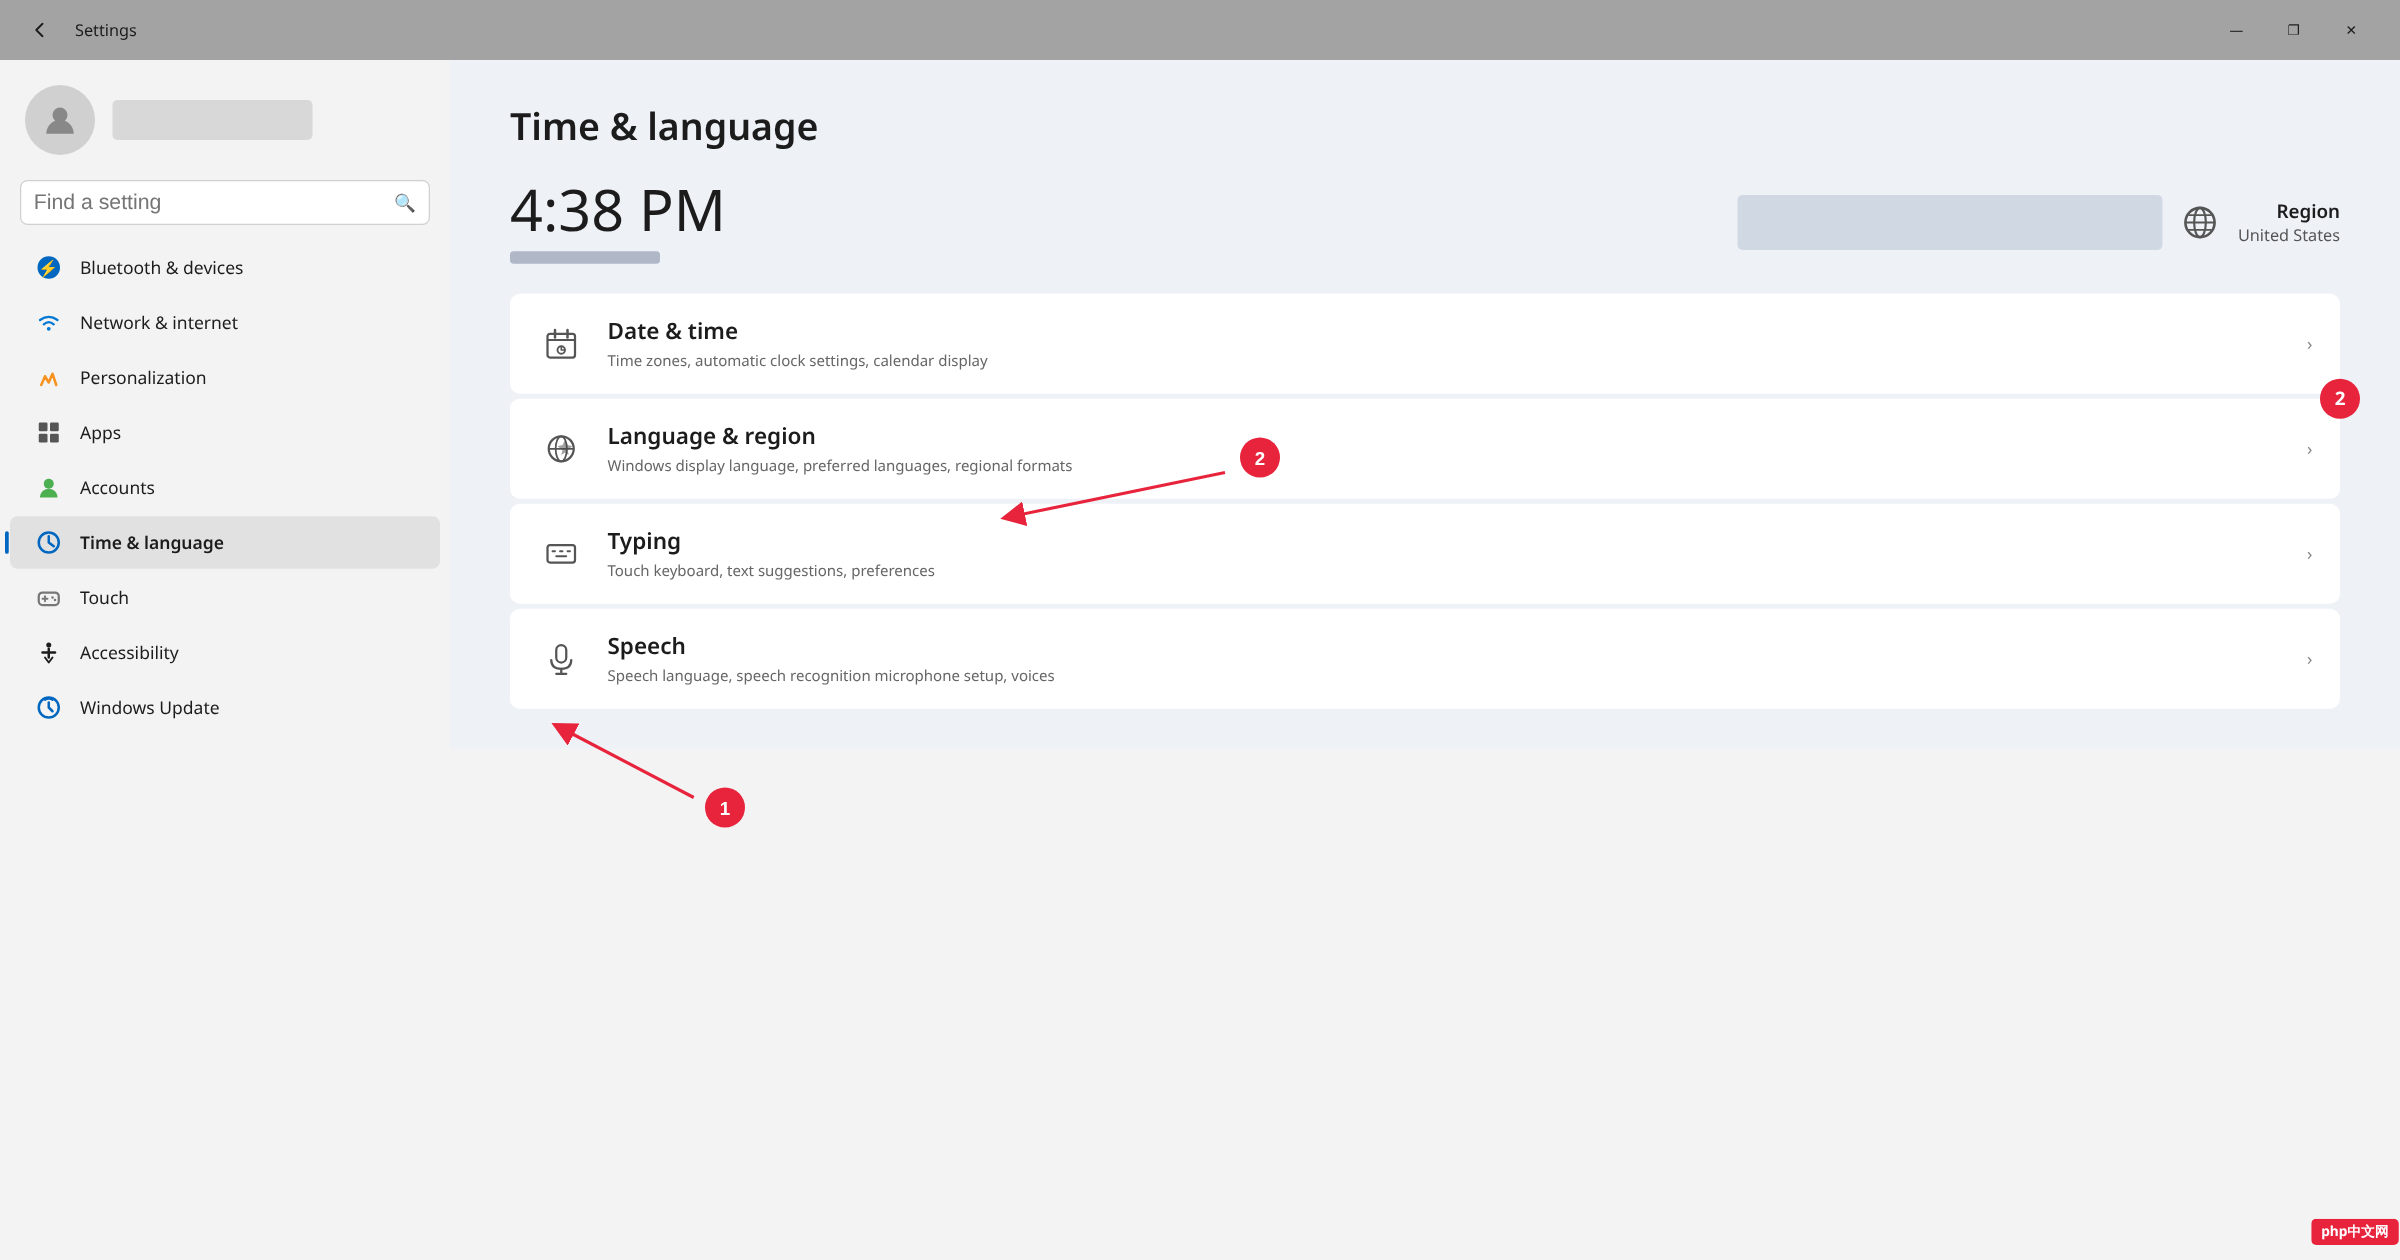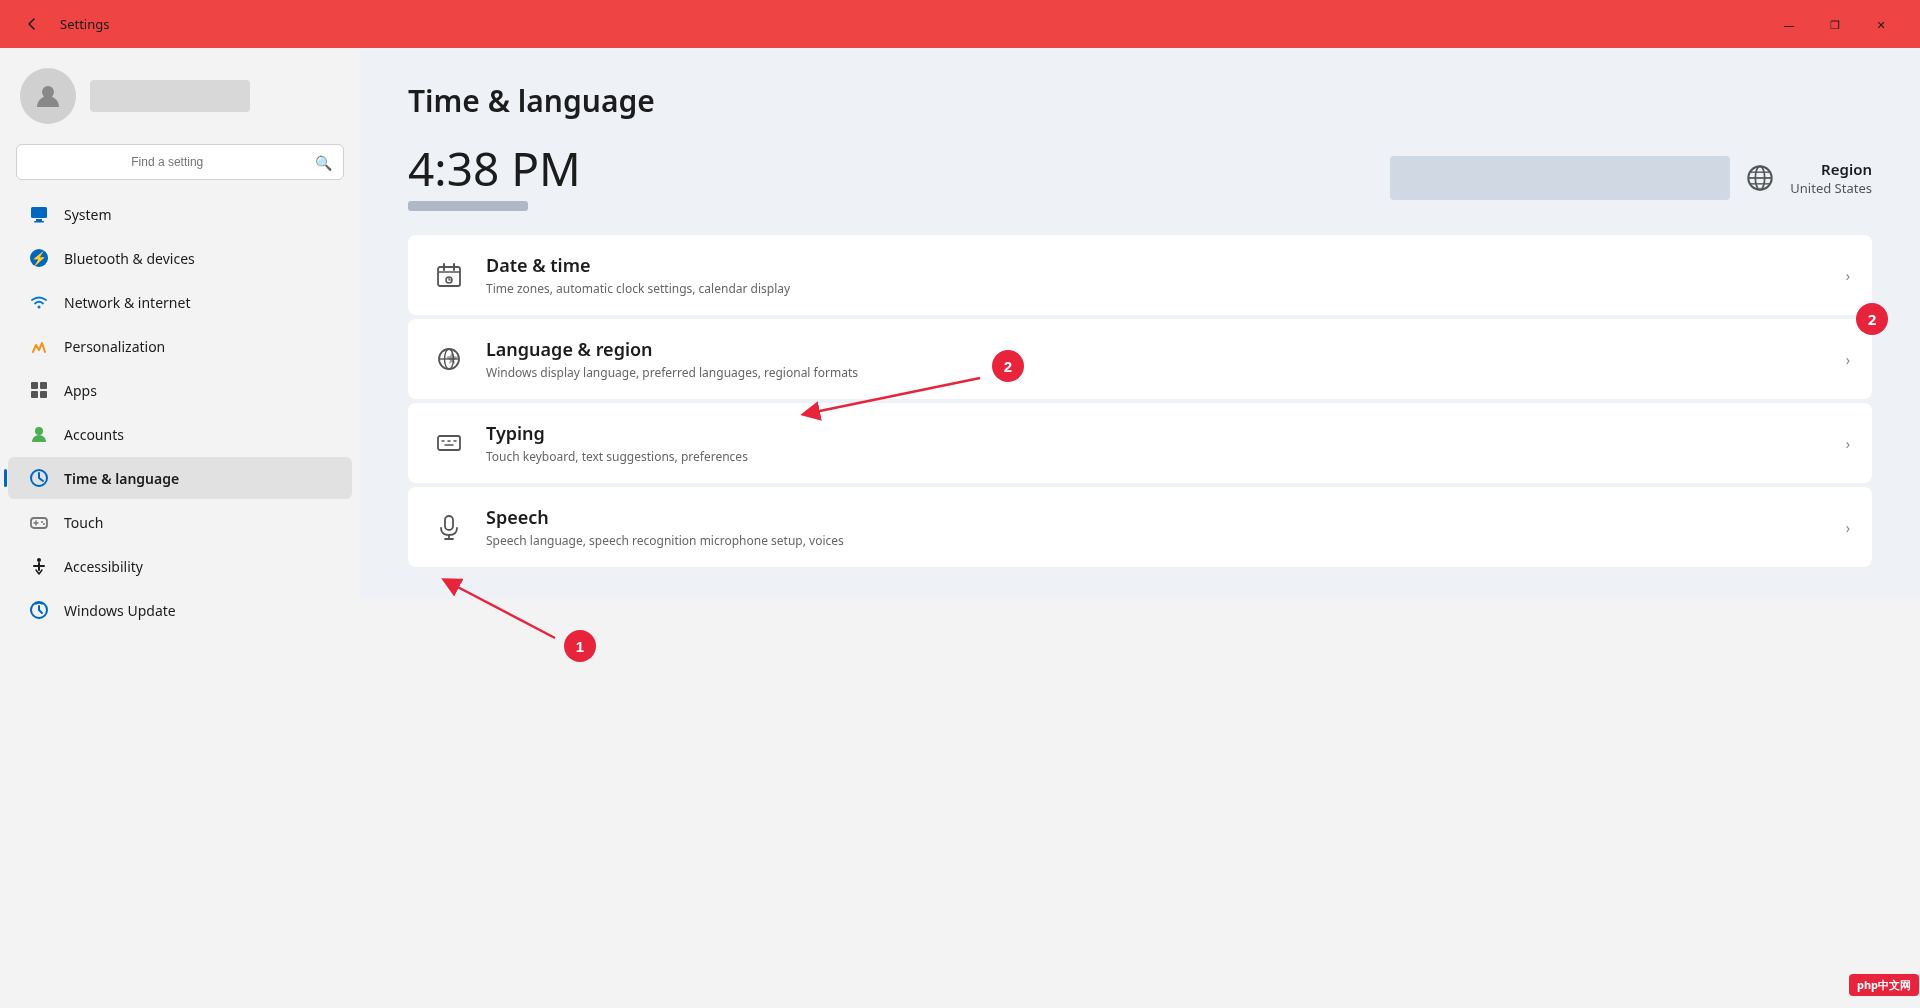--- a/index.html
+++ b/index.html
@@ -7,21 +7,21 @@
       font-family: 'Segoe UI', system-ui, sans-serif;
       background: #f3f3f3;
       width: 1920px;
       height: 1008px;
       overflow: hidden;
       display: flex;
       flex-direction: column;
     }
     .title-bar {
       height: 48px;
-      background: #ef4444;
+      background: #a3a3a3;
       display: flex;
       align-items: center;
       padding: 16px 16px;
       gap: 12px;
       flex-shrink: 0;
       text-align: center;
     }
     .title-bar-back {
       width: 32px;
       height: 32px;
@@ -101,25 +101,24 @@
       border-radius: 6px;
       display: flex;
       align-items: center;
       padding: 0 10px;
       height: 36px;
       gap: 8px;
     }
     .search-box input {
       border: none;
       outline: none;
-      font-size: 12px;
+      font-size: 17px;
       color: #666;
       background: transparent;
       flex: 1;
-      text-align: center;
     }
     .search-icon { color: #666; font-size: 14px; }
 
     .nav-item {
       display: flex;
       align-items: center;
       gap: 14px;
       padding: 10px 20px;
       cursor: pointer;
       border-radius: 6px;
@@ -354,30 +353,20 @@
         </svg>
       </div>
       <div class="user-name-bar"></div>
     </div>
 
     <div class="search-box">
       <input type="text" placeholder="Find a setting" style="">
       <span class="search-icon">🔍</span>
     </div>
 
-    <div class="nav-item">
-      <div class="nav-icon icon-system">
-        <svg width="20" height="20" viewBox="0 0 20 20" fill="none" xmlns="http://www.w3.org/2000/svg">
-          <rect x="2" y="3" width="16" height="11" rx="1.5" fill="#0067c0"></rect>
-          <rect x="7" y="15" width="6" height="2" fill="#0067c0"></rect>
-          <rect x="5" y="17" width="10" height="1.5" rx="0.75" fill="#0067c0"></rect>
-        </svg>
-      </div>
-      <span>System</span>
-    </div>
 
     <div class="nav-item">
       <div class="nav-icon icon-bluetooth">
         <svg width="20" height="20" viewBox="0 0 20 20" fill="none">
           <circle cx="10" cy="10" r="9" fill="#0067c0"></circle>
           <text x="10" y="15" text-anchor="middle" font-size="13" fill="white" font-family="sans-serif">⚡</text>
         </svg>
       </div>
       <span>Bluetooth &amp; devices</span>
     </div>

